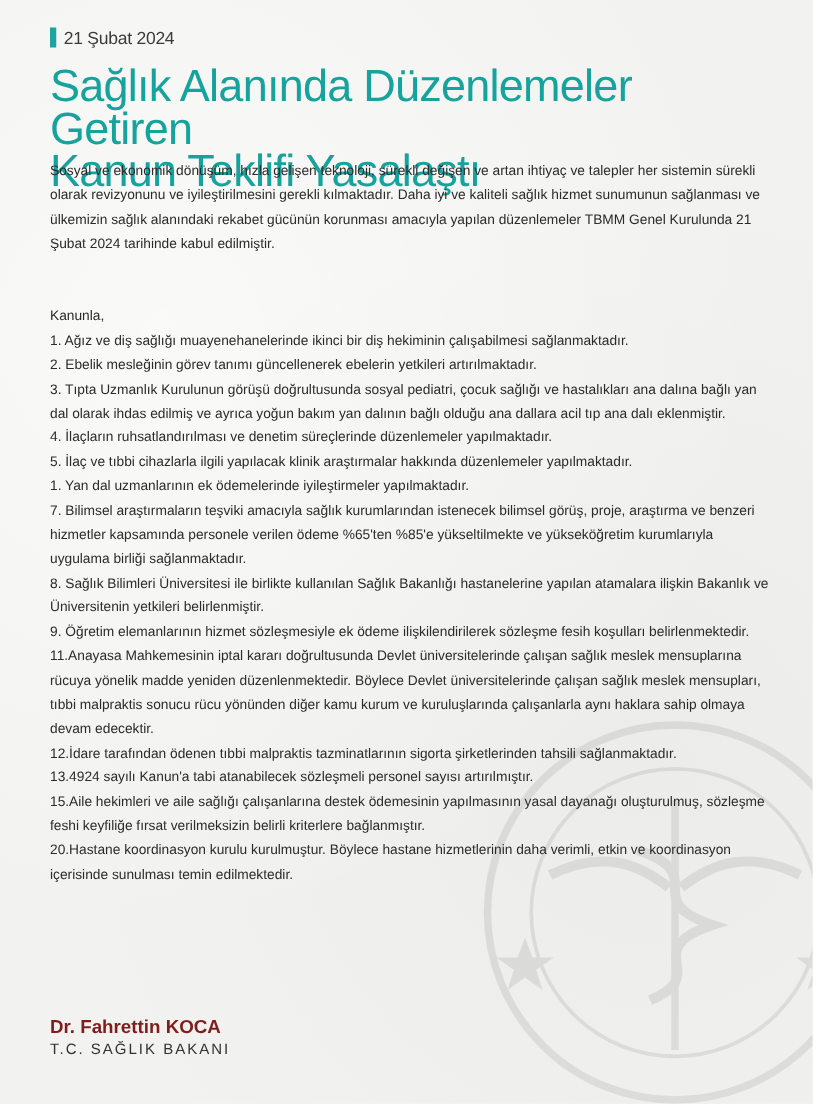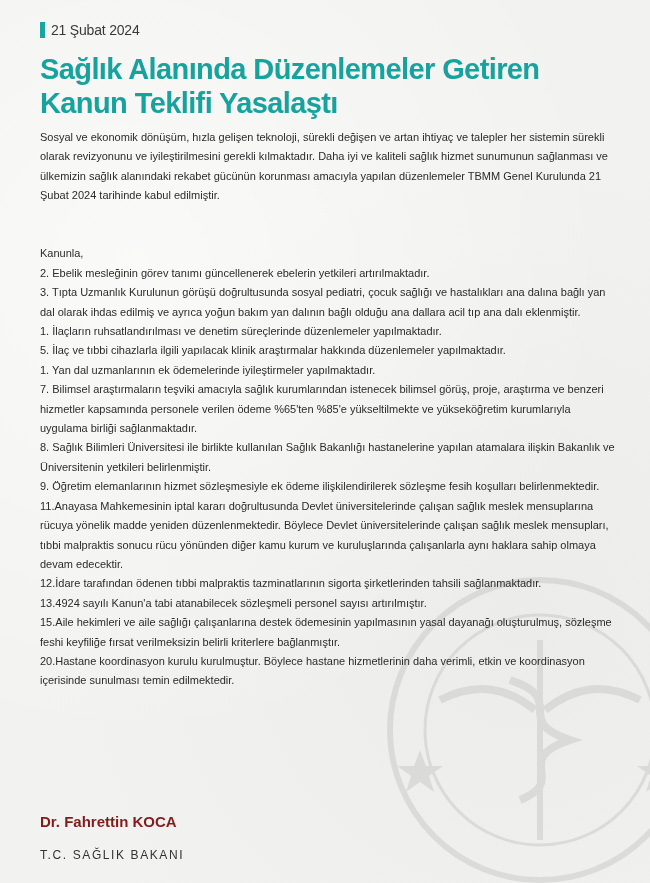--- a/index.html
+++ b/index.html
@@ -55,23 +55,23 @@
     .date-text {
       font-size: 14px;
       color: #3a3a3a;
       letter-spacing: -0.2px;
     }
     .title {
       position: absolute;
       top: 52px;
       left: 0;
       margin: 0;
-      font-size: 29px;
+      font-size: 36px;
       line-height: 34px;
-      font-weight: bold;
+      font-weight: normal;
       color: #17a39d;
       letter-spacing: -0.6px;
       width: 560px;
     }
     .body-text {
       position: absolute;
       top: 128px;
       left: 0;
       width: 580px;
       font-size: 11px;
@@ -96,21 +96,20 @@
       font-size: 15px;
       font-weight: bold;
       color: #7f1d1d;
       line-height: 19px;
     }
     .sig-title {
       font-size: 12px;
       letter-spacing: 1.6px;
       color: #333;
       line-height: 16px;
-      margin-top: 16px;
     }
   </style>
 </head>
 <body>
 
 <div class="paper"></div>
 
 <svg class="watermark" viewBox="0 0 320 320">
   <circle cx="160" cy="160" r="150" fill="none" stroke="#555" stroke-width="6"></circle>
   <circle cx="160" cy="160" r="115" fill="none" stroke="#555" stroke-width="3"></circle>
@@ -130,23 +129,24 @@
   <h1 class="title">
     <span>Sağlık Alanında Düzenlemeler Getiren</span><br>
     <span>Kanun Teklifi Yasalaştı</span>
   </h1>
 
   <div class="body-text">
     <p>Sosyal ve ekonomik dönüşüm, hızla gelişen teknoloji, sürekli değişen ve artan ihtiyaç ve talepler her sistemin sürekli olarak revizyonunu ve iyileştirilmesini gerekli kılmaktadır.  Daha iyi ve kaliteli sağlık hizmet sunumunun sağlanması ve ülkemizin sağlık alanındaki rekabet gücünün korunması amacıyla yapılan düzenlemeler TBMM Genel Kurulunda 21 Şubat 2024 tarihinde kabul edilmiştir.</p>
     <div class="spacer"></div>
     <div class="spacer"></div>
     <p>Kanunla,</p>
+    <p class="list-item">1.  Ağız ve diş sağlığı muayenehanelerinde ikinci bir diş hekiminin çalışabilmesi sağlanmaktadır.</p>
     <p class="list-item">2.  Ebelik mesleğinin görev tanımı güncellenerek ebelerin yetkileri artırılmaktadır.</p>
     <p class="list-item">3.  Tıpta Uzmanlık Kurulunun görüşü doğrultusunda sosyal pediatri, çocuk sağlığı ve hastalıkları ana dalına bağlı yan dal olarak ihdas edilmiş ve ayrıca yoğun bakım yan dalının bağlı olduğu ana dallara acil tıp ana dalı eklenmiştir.</p>
-    <p class="list-item">1.  İlaçların ruhsatlandırılması ve denetim süreçlerinde düzenlemeler yapılmaktadır.</p>
+    <p class="list-item">4.  İlaçların ruhsatlandırılması ve denetim süreçlerinde düzenlemeler yapılmaktadır.</p>
     <p class="list-item">5.  İlaç ve tıbbi cihazlarla ilgili yapılacak klinik araştırmalar hakkında düzenlemeler yapılmaktadır.</p>
     <p class="list-item">1.  Yan dal uzmanlarının ek ödemelerinde iyileştirmeler yapılmaktadır.</p>
     <p class="list-item">7.  Bilimsel araştırmaların teşviki amacıyla sağlık kurumlarından istenecek bilimsel görüş, proje, araştırma ve benzeri hizmetler kapsamında personele verilen ödeme %65'ten %85'e yükseltilmekte ve yükseköğretim kurumlarıyla uygulama birliği sağlanmaktadır.</p>
     <p class="list-item">8.  Sağlık Bilimleri Üniversitesi ile birlikte kullanılan Sağlık Bakanlığı hastanelerine yapılan atamalara ilişkin Bakanlık ve Üniversitenin yetkileri belirlenmiştir.</p>
     <p class="list-item">9.  Öğretim elemanlarının hizmet sözleşmesiyle ek ödeme ilişkilendirilerek sözleşme fesih koşulları belirlenmektedir.</p>
     <p class="list-item">11.Anayasa Mahkemesinin iptal kararı doğrultusunda Devlet üniversitelerinde çalışan sağlık meslek mensuplarına rücuya yönelik madde yeniden düzenlenmektedir. Böylece Devlet üniversitelerinde çalışan sağlık meslek mensupları, tıbbi malpraktis sonucu rücu yönünden diğer kamu kurum ve kuruluşlarında çalışanlarla aynı haklara sahip olmaya devam edecektir.</p>
     <p class="list-item">12.İdare tarafından ödenen tıbbi malpraktis tazminatlarının sigorta şirketlerinden tahsili sağlanmaktadır.</p>
     <p class="list-item">13.4924 sayılı Kanun'a tabi atanabilecek sözleşmeli personel sayısı artırılmıştır.</p>
     <p class="list-item">15.Aile hekimleri ve aile sağlığı çalışanlarına destek ödemesinin yapılmasının yasal dayanağı oluşturulmuş, sözleşme feshi keyfiliğe fırsat verilmeksizin belirli kriterlere bağlanmıştır.</p>
     <p class="list-item">20.Hastane koordinasyon kurulu kurulmuştur. Böylece hastane hizmetlerinin daha verimli, etkin ve koordinasyon içerisinde sunulması temin edilmektedir.</p>

